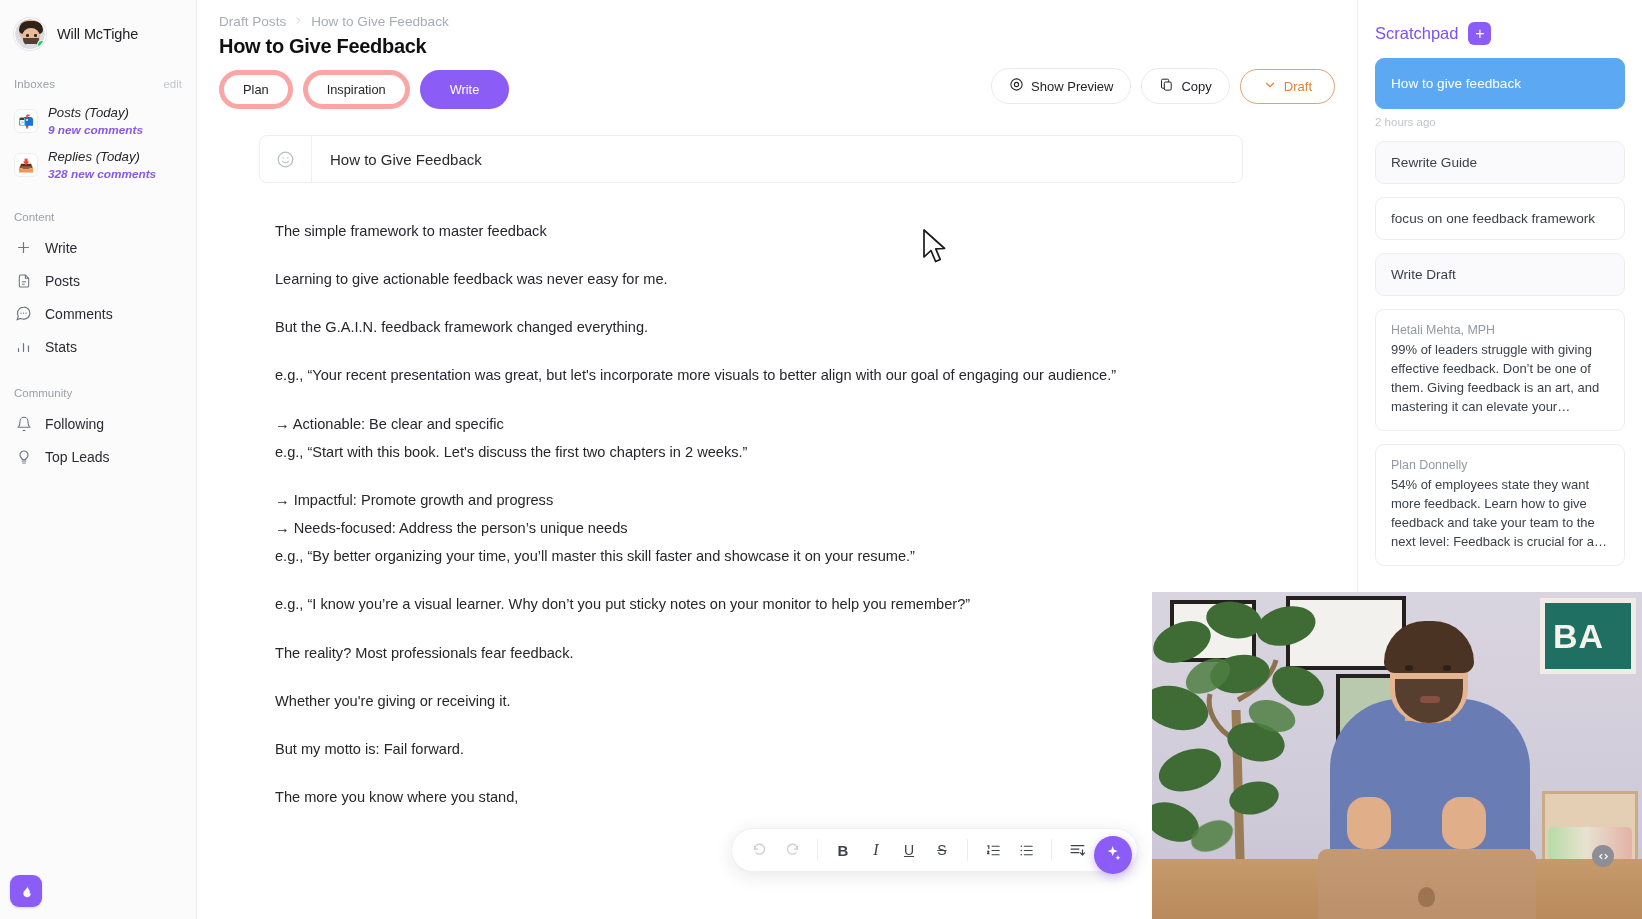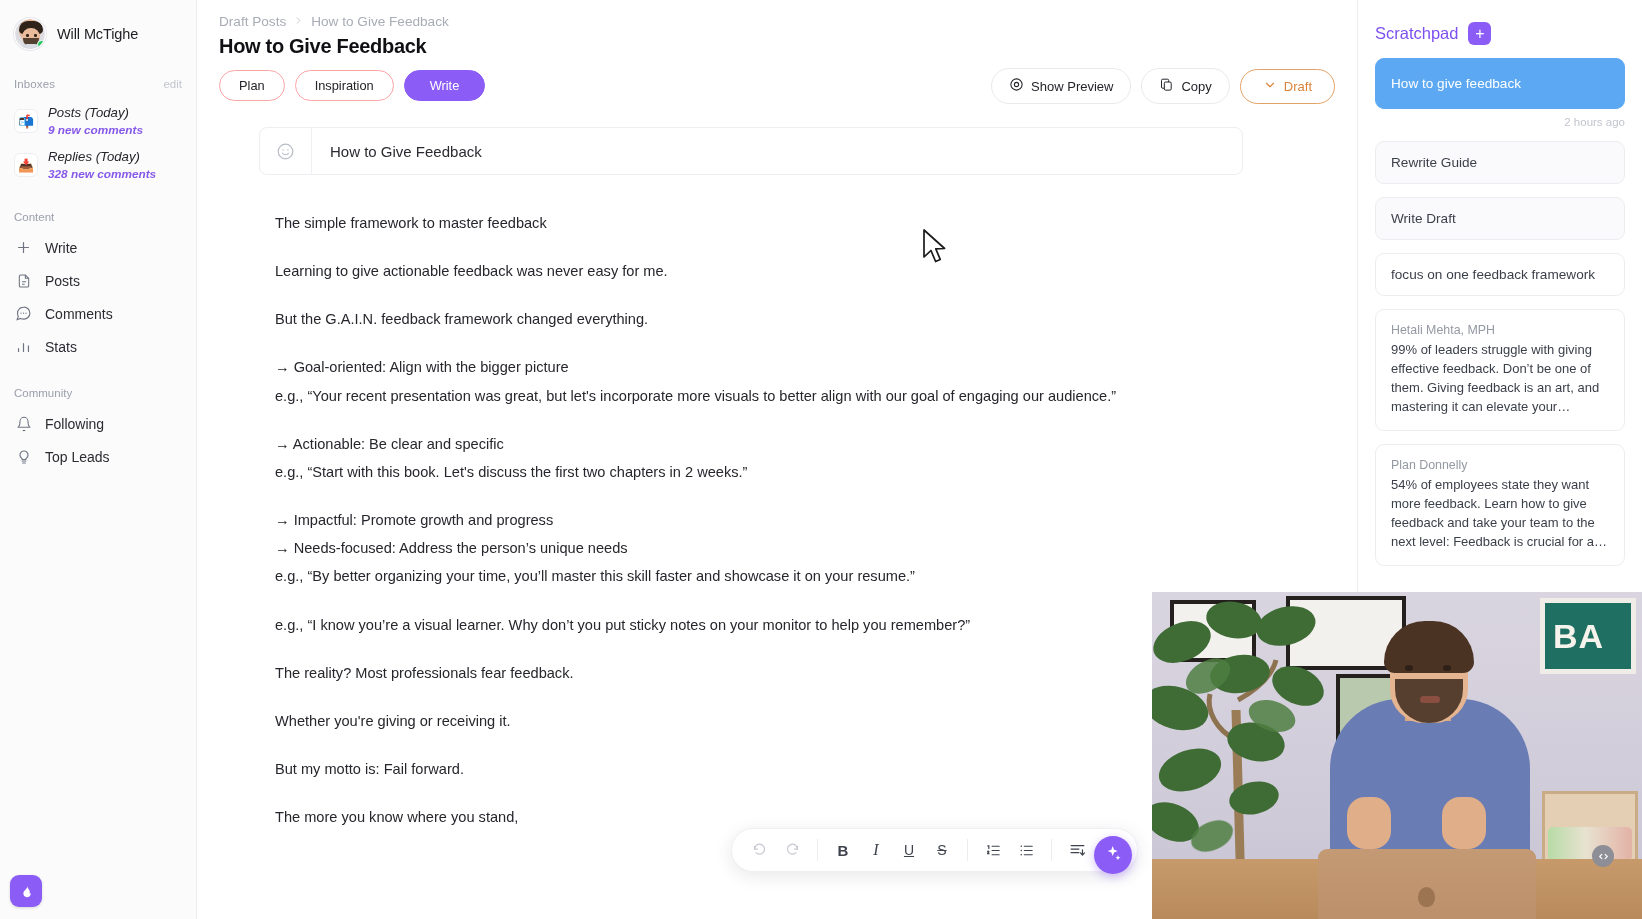--- a/index.html
+++ b/index.html
@@ -80,21 +80,21 @@
   .center { flex: 1 1 auto; position: relative; height: 919px; background: #fff; overflow: hidden; }
 
   .crumbs { display: flex; align-items: center; gap: 7px; padding: 14px 0 0 22px; }
   .crumb { font-size: 13.6px; color: #a8acb5; cursor: pointer; }
   .crumb-sep { color: #c6c9d1; font-size: 13px; }
 
   .page-title { font-size: 20px; font-weight: 700; color: #101014; padding: 6px 0 0 22px; letter-spacing: -0.3px; }
 
   .toolbar-row { display: flex; align-items: center; padding: 12px 0 0 22px; position: relative; }
   .pill {
-    border: 1px solid #fca5a5; background: #fff; border-radius: 999px;
+    border: 5px solid #fca5a5; background: #fff; border-radius: 999px;
     font-size: 12.8px; color: #24242a; padding: 7px 19px; cursor: pointer;
     margin-right: 10px; font-weight: 500;
   }
   .pill.active { background: #8b5cf6; border-color: #8b5cf6; color: #fff; padding: 7px 25px; }
 
   .actions { position: absolute; right: 22px; top: 10px; display: flex; align-items: center; gap: 10px; }
   .abtn {
     display: flex; align-items: center; gap: 7px;
     border: 1px solid #e9e9ee; background: #fff; border-radius: 999px;
     font-size: 13px; color: #24242a; padding: 8px 17px; cursor: pointer; font-weight: 500;
@@ -150,21 +150,21 @@
     cursor: pointer; line-height: 1; font-weight: 400;
   }
   .sc-card {
     border: 1px solid #ededf1; border-radius: 9px; background: #fff;
     padding: 13px 15px; margin-top: 13px; cursor: pointer;
   }
   .sc-card.primary { background: #5ca8f2; border-color: #5ca8f2; color: #fff; padding: 17px 15px; }
   .sc-card.grey { background: #fafafc; }
   .sc-label { font-size: 13.6px; color: #3b3f49; }
   .sc-card.primary .sc-label { color: #ffffff; font-size: 13.6px; }
-  .sc-time { font-size: 11.5px; color: #c2c5cd; text-align: right; margin-top: 7px; }
+  .sc-time { font-size: 11.5px; color: #c2c5cd; text-align: left; margin-top: 7px; }
   .sc-author { font-size: 12.4px; color: #9599a3; margin-bottom: 4px; }
   .sc-excerpt { font-size: 13px; color: #3b3f49; line-height: 1.46; }
 
   
   .video {
     position: absolute; right: 0; bottom: 0; width: 490px; height: 327px;
     overflow: hidden; z-index: 50; background: #d7d3de;
   }
   .v-wall { position: absolute; inset: 0; background: linear-gradient(180deg,#d9d5e0 0%,#cfcad8 70%,#c7c2d2 100%); }
   .v-frame { position: absolute; background: #f3f1ee; border: 4px solid #23201e; }
@@ -379,21 +379,20 @@
             <path d="M8.3 14.2a4.6 4.6 0 0 0 7.4 0" stroke-linecap="round"></path>
           </svg>
       </div>
       <div class="doc-title-text">How to Give Feedback</div>
     </div>
 
     <div class="doc-body">
       <p class="p">The simple framework to master feedback</p>
       <p class="p">Learning to give actionable feedback was never easy for me.</p>
       <p class="p">But the G.A.I.N. feedback framework changed everything.</p>
-      <p class="p tight">→ Goal-oriented: Align with the bigger picture</p>
       <p class="p">e.g., “Your recent presentation was great, but let's incorporate more visuals to better align with our goal of engaging our audience.”</p>
       <p class="p tight">→ Actionable: Be clear and specific</p>
       <p class="p">e.g., “Start with this book. Let's discuss the first two chapters in 2 weeks.”</p>
       <p class="p tight">→ Impactful: Promote growth and progress</p>
       <p class="p tight">→ Needs-focused: Address the person’s unique needs</p>
       <p class="p">e.g., “By better organizing your time, you’ll master this skill faster and showcase it on your resume.”</p>
       <p class="p">e.g., “I know you’re a visual learner. Why don’t you put sticky notes on your monitor to help you remember?”</p>
       <p class="p">The reality? Most professionals fear feedback.</p>
       <p class="p">Whether you're giving or receiving it.</p>
       <p class="p">But my motto is: Fail forward.</p>
@@ -481,26 +480,26 @@
 
     <div class="sc-card primary">
       <div class="sc-label">How to give feedback</div>
     </div>
     <div class="sc-time">2 hours ago</div>
 
     <div class="sc-card grey">
       <div class="sc-label">Rewrite Guide</div>
     </div>
 
+    <div class="sc-card">
+      <div class="sc-label">focus on one feedback framework</div>
+    </div>
+
     <div class="sc-card grey">
       <div class="sc-label">Write Draft</div>
-    </div>
-
-    <div class="sc-card">
-      <div class="sc-label">focus on one feedback framework</div>
     </div>
 
     <div class="sc-card">
       <div class="sc-author">Hetali Mehta, MPH</div>
       <div class="sc-excerpt">99% of leaders struggle with giving effective feedback. Don’t be one of them. Giving feedback is an art, and mastering it can elevate your…</div>
     </div>
 
     <div class="sc-card">
       <div class="sc-author">Plan Donnelly</div>
       <div class="sc-excerpt">54% of employees state they want more feedback. Learn how to give feedback and take your team to the next level: Feedback is crucial for a…</div>

